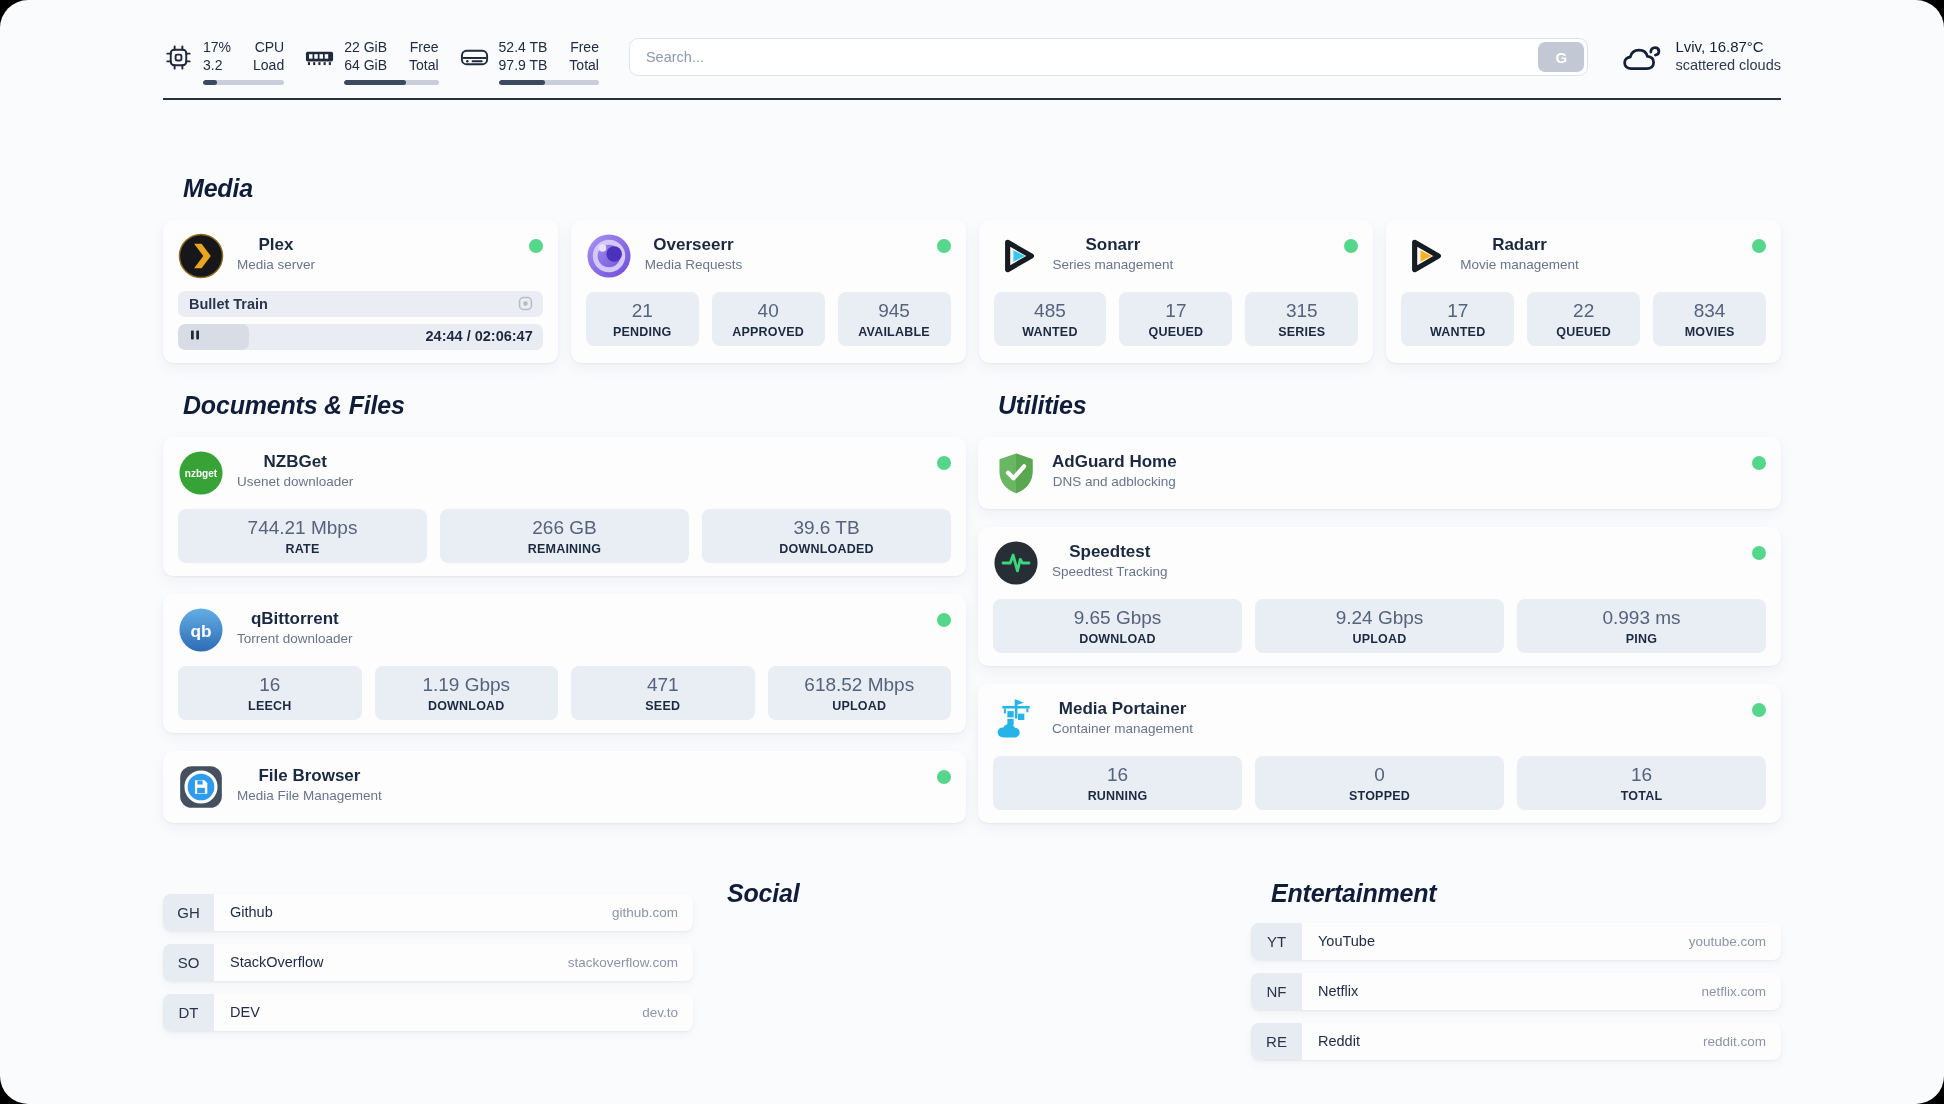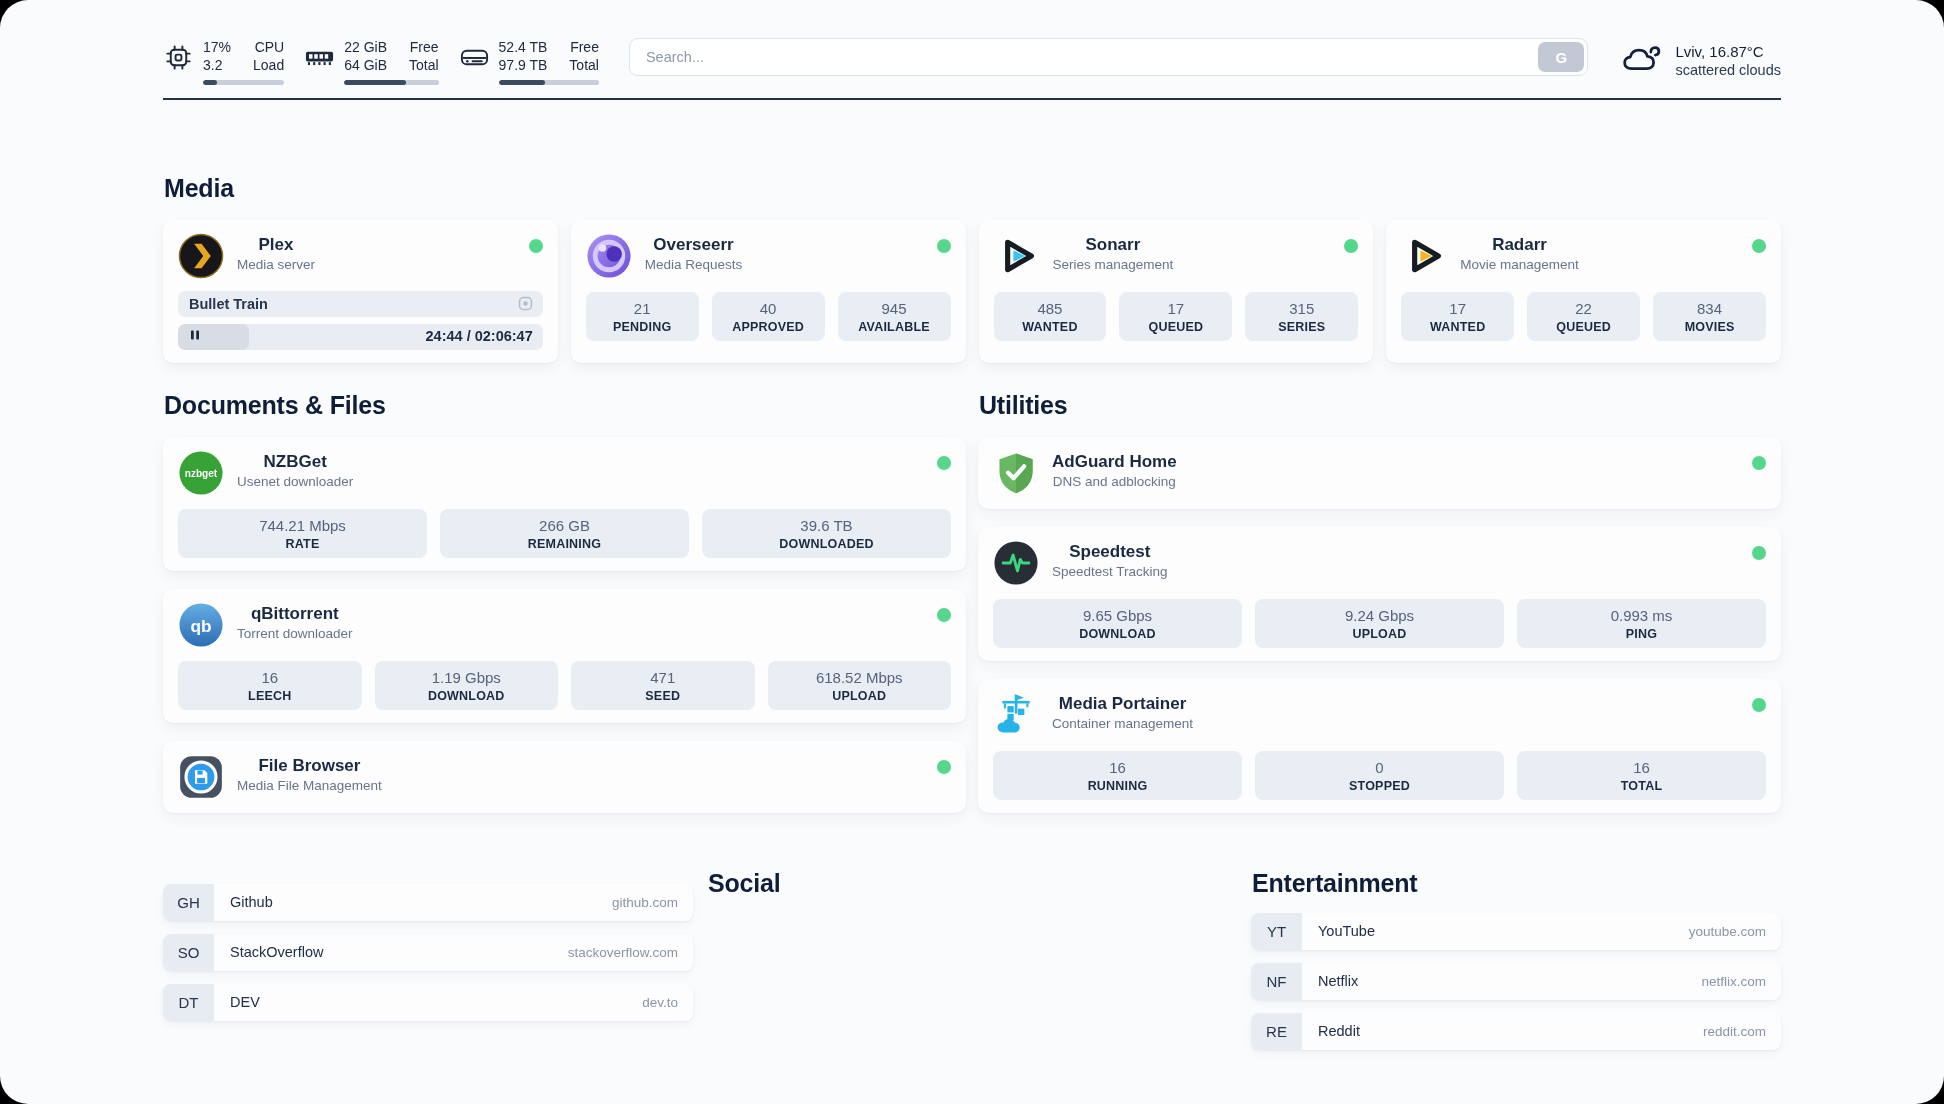--- a/index.html
+++ b/index.html
@@ -25,50 +25,50 @@
 
   .search-wrap { flex:1; margin:0 33px 0 30px; position:relative; }
   .search-input { width:100%; height:38px; border:1.5px solid #dee4ec; border-radius:9px;
     background:#fff; padding:0 60px 0 16px; font-size:14.5px; color:#27344c;
     font-family:"Liberation Sans",sans-serif; outline:none; }
   .search-input::placeholder { color:#8d99ab; }
   .search-btn { position:absolute; right:4px; top:4px; width:46px; height:30px;
     background:#c3c9d4; color:#fff; border:none; border-radius:7px;
     font-size:15px; font-weight:700; font-family:"Liberation Sans",sans-serif; cursor:pointer; }
 
-  .weather { display:flex; gap:12px; align-items:flex-end; }
+  .weather { display:flex; gap:12px; align-items:flex-start; }
   .weather svg { width:42px; height:34px; margin-top:2px; }
   .weather-line1 { font-size:15px; color:#141f38; font-weight:500; }
   .weather-line2 { font-size:14.5px; color:#2c3a52; margin-top:2px; }
 
   .divider { margin-top:13px; height:2px; background:#25314a; border:0; }
 
   
   h2.section-title { font-size:25px; font-weight:600; color:#101d39;
-    letter-spacing:-0.2px; margin-left:1px; }
+    letter-spacing:-0.2px; margin-left:20px;font-style:italic; }
   .media-section { margin-top:74px; }
   .media-grid { display:grid; grid-template-columns:repeat(4,1fr); gap:13px; margin-top:17px; }
 
   .twocol { display:grid; grid-template-columns:1fr 1fr; gap:12px; margin-top:28px; align-items:start; }
   .col-stack { display:flex; flex-direction:column; gap:18px; margin-top:17px; }
 
   
   .card { background:#fdfdfe; border-radius:10px; padding:13px 15px;
     box-shadow:0 1px 2px rgba(25,35,55,.05), 0 5px 14px rgba(25,35,55,.05); }
   .card-head { display:flex; gap:13px; align-items:flex-start;text-align:center; }
   .app-icon { width:46px; height:46px; flex:0 0 46px; }
   .app-icon svg { width:46px; height:46px; display:block; }
   .titles { padding-top:2px; }
   .app-title { font-size:17px; font-weight:600; color:#1b2940; }
   .app-sub { font-size:13.5px; color:#68758a; margin-top:2px; }
   .status-dot { width:14px; height:14px; border-radius:50%; background:#55d78b;
     margin-left:auto; margin-top:6px; flex:0 0 14px; }
   .stats { display:flex; gap:13px; margin-top:13px; }
   .stat { flex:1; background:#e9edf4; border-radius:8px; text-align:center; padding:8px 6px 7px; }
-  .stat-value { font-size:15px; color:#56637c; }
+  .stat-value { font-size:19px; color:#56637c; }
   .stat-label { font-size:12.5px; font-weight:700; color:#1c2a40; margin-top:3px; letter-spacing:.2px; }
 
   
   .np-row { margin-top:12px; height:26px; background:#eaeef4; border-radius:7px;
     display:flex; align-items:center; padding:0 9px 0 11px; }
   .np-title { font-size:14.5px; font-weight:600; color:#2a3650; }
   .np-icon { margin-left:auto; display:flex; }
   .np-icon svg { width:17px; height:17px; }
   .pg-row { margin-top:7px; height:26px; background:#e9edf3; border-radius:7px;
     position:relative; overflow:hidden; }

